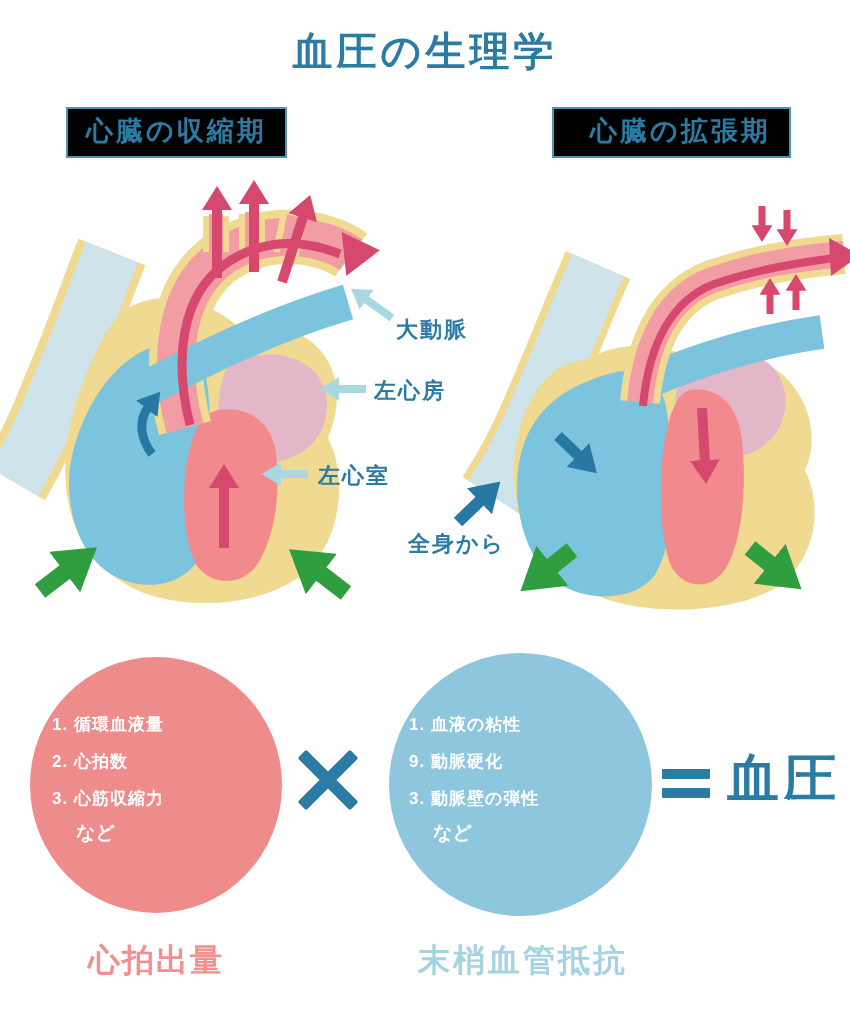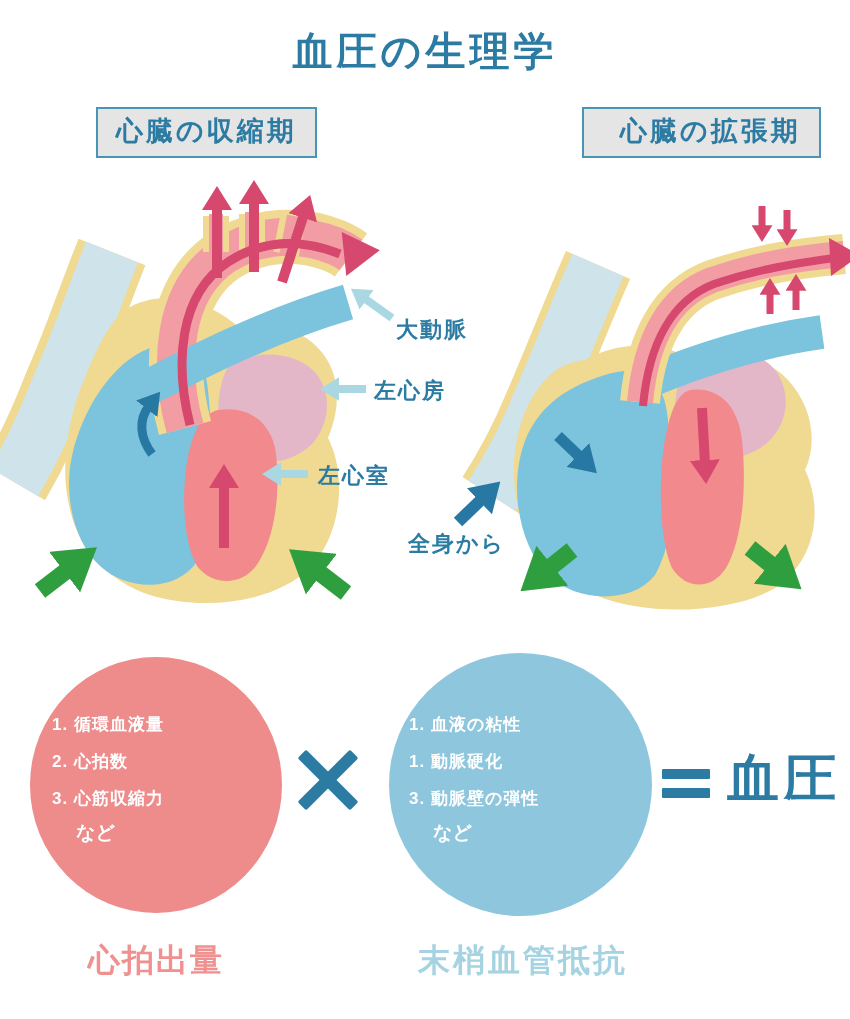--- a/index.html
+++ b/index.html
@@ -6,25 +6,25 @@
   .canvas{
     position:relative;width:850px;height:1019px;background:#fff;overflow:hidden;
     font-family:"Liberation Sans","DejaVu Sans",sans-serif;
   }
   .title{
     position:absolute;top:24px;left:0;right:0;text-align:center;
     font-size:40px;font-weight:900;letter-spacing:4px;
     color:var(--accent-teal,#2b7ba3);
   }
   .hbox{
-    position:absolute;top:107px;box-sizing:border-box;background:#e5e5e5;
+    position:absolute;top:107px;box-sizing:border-box;background:#000000;
     border:2px solid var(--header-border,#4a95b5);
     color:var(--accent-teal,#2b7ba3);
     font-size:27px;font-weight:800;letter-spacing:3px;
-    padding:4px 18px 7px 18px;white-space:nowrap;margin-left:30px;
+    padding:4px 18px 7px 18px;white-space:nowrap;
   }
   .hbox.systole{left:66px;}
   .hbox.diastole{left:552px;padding-left:36px;}
   .heart{position:absolute;width:400px;height:440px;overflow:visible;}
   .heart-left{left:0;top:170px;}
   .heart-right{left:450px;top:170px;}
   .overlay{position:absolute;left:0;top:0;width:850px;height:1019px;overflow:visible;pointer-events:none;}
   .anno{
     position:absolute;color:var(--accent-teal,#2b7ba3);
     font-size:22px;font-weight:700;letter-spacing:2px;white-space:nowrap;
@@ -174,21 +174,21 @@
     <div class="etc-line">など</div>
   </div>
 
   <div class="times" role="img" aria-label="×">
     <div class="bar a"></div>
     <div class="bar b"></div>
   </div>
 
   <div class="ellipse blue">
     <div class="factor-line">1. 血液の粘性</div>
-    <div class="factor-line">1. 動脈硬化</div>
+    <div class="factor-line">9. 動脈硬化</div>
     <div class="factor-line">3. 動脈壁の弾性</div>
     <div class="etc-line">など</div>
   </div>
 
   <div class="equals" role="img" aria-label="=">
     <div class="bar a"></div>
     <div class="bar b"></div>
   </div>
 
   <div class="result">血圧</div>

